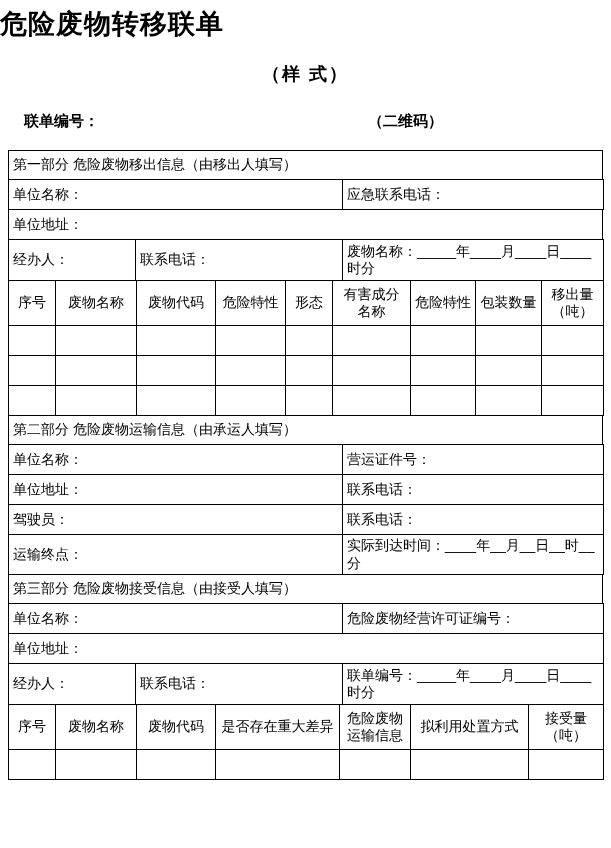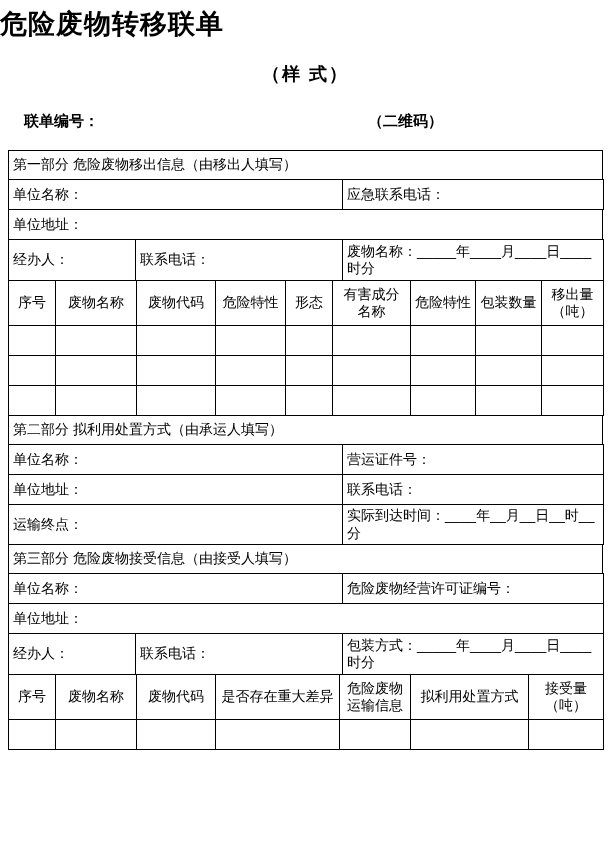--- a/index.html
+++ b/index.html
@@ -151,40 +151,44 @@
         <td class="empty-cell"></td>
         <td class="empty-cell"></td>
         <td class="empty-cell"></td>
       </tr>
 </tbody>
   </table>
 
 <table class="band">
   <tbody>
       <tr>
-        <td class="section-cell">第二部分 拟利用处置方式（由承运人填写）</td>
+        <td class="section-cell">第二部分 危险废物运输信息（由承运人填写）</td>
       </tr>
 </tbody>
   </table>
 
 <table class="band">
   <colgroup>
       <col style="width:334px">
       <col style="width:261px">
     </colgroup>
   <tbody>
       <tr>
     <td class="label-cell">单位名称：</td>
     <td class="label-cell">营运证件号：</td>
   </tr>
   <tr>
     <td class="label-cell">单位地址：</td>
     <td class="label-cell">联系电话：</td>
   </tr>
   <tr>
+    <td class="label-cell">驾驶员：</td>
+    <td class="label-cell">联系电话：</td>
+  </tr>
+  <tr>
     <td class="label-cell">运输终点：</td>
     <td class="label-cell">实际到达时间：____年__月__日__时__分</td>
   </tr>
 </tbody>
   </table>
 
 <table class="band">
   <tbody>
       <tr>
         <td class="section-cell">第三部分 危险废物接受信息（由接受人填写）</td>
@@ -211,21 +215,21 @@
 <table class="band">
   <colgroup>
       <col style="width:127px">
       <col style="width:207px">
       <col style="width:261px">
     </colgroup>
   <tbody>
       <tr>
     <td class="tall-cell">经办人：</td>
     <td class="tall-cell">联系电话：</td>
-    <td class="tall-cell">包装方式：_____年____月____日____时分</td>
+    <td class="tall-cell">联单编号：_____年____月____日____时分</td>
   </tr>
 </tbody>
   </table>
 
 <table class="band">
   <colgroup>
     <col style="width:47px">
       <col style="width:81px">
       <col style="width:79px">
       <col style="width:124px">

